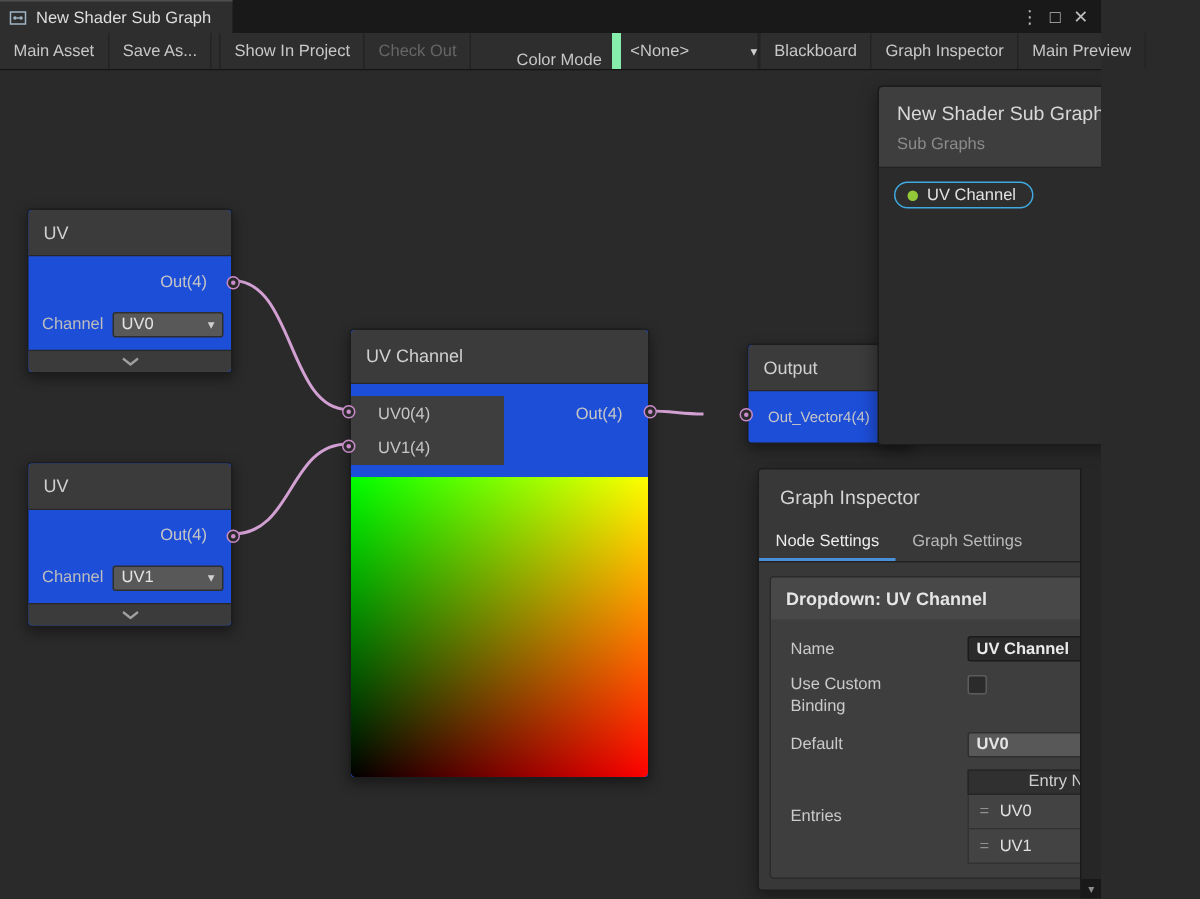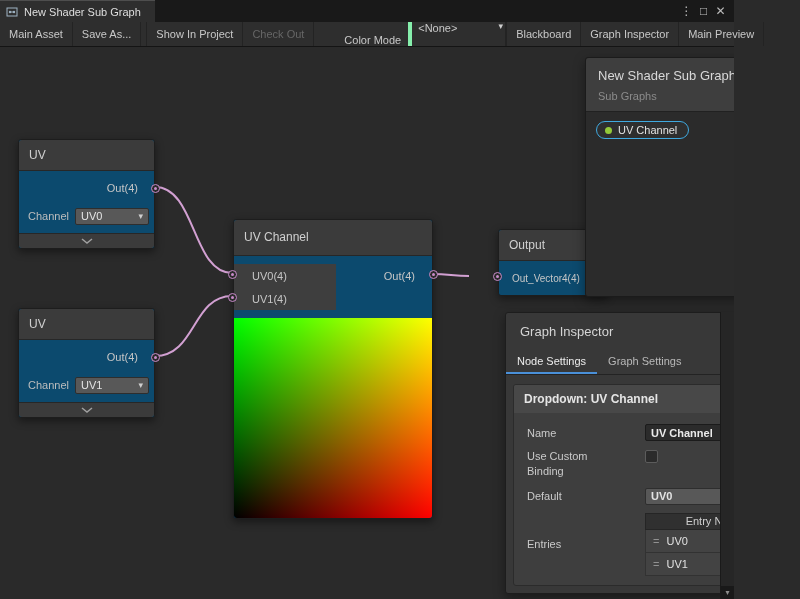--- a/index.html
+++ b/index.html
@@ -11,31 +11,31 @@
   .tabbar{flex:0 0 22px;background:#191919;display:flex;align-items:stretch;}
   .tab{display:flex;align-items:center;gap:6px;padding:0 14px 0 6px;background:#2e2e2e;border-top:1px solid #4e4e4e;color:#dfdfdf;font-size:11px;}
   .win-controls{margin-left:auto;display:flex;align-items:center;padding-right:5px;color:#bdbdbd;font-size:12px;}
   .win-controls span{width:17px;text-align:center;cursor:default;}
 
   
   .toolbar{flex:0 0 21px;background:#2e2e2e;border-bottom:1px solid #141414;display:flex;align-items:stretch;font-size:11px;color:#c8c8c8;}
   .tbtn{display:flex;align-items:center;padding:0 9px;border-right:1px solid #232323;cursor:default;white-space:nowrap;}
   .tbtn.disabled{color:#666;}
   .tlabel{display:flex;align-items:center;padding:12px 7px 0 30px;white-space:nowrap;}
-  .tdrop{display:flex;padding:0 6px;border-left:4px solid #86efac;border-right:1px solid #232323;width:98px;justify-content:space-between;gap:41px;}
+  .tdrop{display:flex;align-items:center;padding:0 6px;border-left:6px solid #86efac;border-right:1px solid #232323;width:98px;justify-content:space-between;gap:41px;}
   .toolbar .spacer{flex:1;}
   .arrow{font-size:9px;color:#cfcfcf;line-height:1;}
 
   
   .canvas{position:relative;flex:1;background:#2a2a2a;overflow:hidden;}
   .edges{position:absolute;inset:0;width:100%;height:100%;}
   .edges path{pointer-events:stroke;}
 
   
-  .node{position:absolute;background:#0c4a6e;border:1px solid #1d1d1d;border-radius:3px;box-shadow:0 3px 9px rgba(0,0,0,.45);font-size:11px;color:#c6c6c6;}
+  .node{position:absolute;background:#1d4ed8;border:1px solid #1d1d1d;border-radius:3px;box-shadow:0 3px 9px rgba(0,0,0,.45);font-size:11px;color:#c6c6c6;}
   .node-title{background:#3b3b3b;padding:0 10px;line-height:30px;font-size:12px;color:#d0d0d0;border-bottom:1px solid #272727;border-radius:3px 3px 0 0;white-space:nowrap;}
   .port{position:absolute;width:9px;height:9px;border:1px solid #c98bca;border-radius:50%;background:#2a2a2a;}
   .port::after{content:"";position:absolute;left:2px;top:2px;width:3px;height:3px;background:#c98bca;border-radius:50%;}
 
   
   .node.uv{width:137px;}
   .node.uv1{left:18px;top:92px;}
   .node.uv2{left:18px;top:261px;}
   .uv-out-row{position:relative;height:36px;}
   .uv-out-row .port-label{position:absolute;right:16px;top:11px;}

